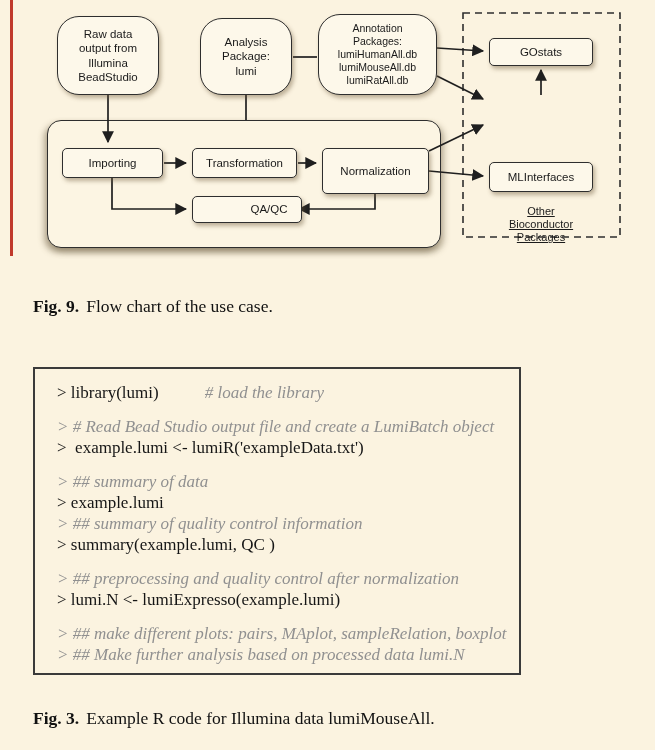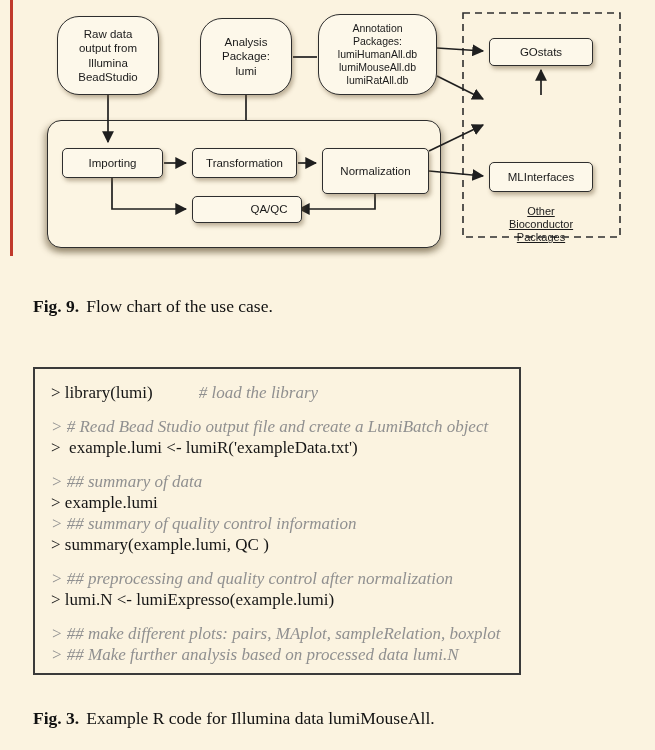--- a/index.html
+++ b/index.html
@@ -39,21 +39,21 @@
     font-size:17.5px;color:#111;
   }
   .caption .cap-label{font-weight:bold;}
   .caption .cap-text{margin-left:7px;}
   #fig2-caption{top:296px;}
   #fig3-caption{top:708px;}
   
   .code-box{
     position:absolute;left:33px;top:367px;width:488px;height:308px;
     border:2px solid #3a3a3a;box-sizing:border-box;
-    padding:13px 8px 0 16px;
+    padding:13px 8px 0 22px;
     font-family:"Liberation Serif",serif;font-size:17px;color:#151515;
   }
   .code-line{line-height:21px;white-space:pre;}
   .code-gap{height:13px;}
   .comment{color:#909090;font-style:italic;}
   .code{color:#151515;}
   .code-line .comment.inline{margin-left:46px;}
 </style>
 </head>
 <body>

